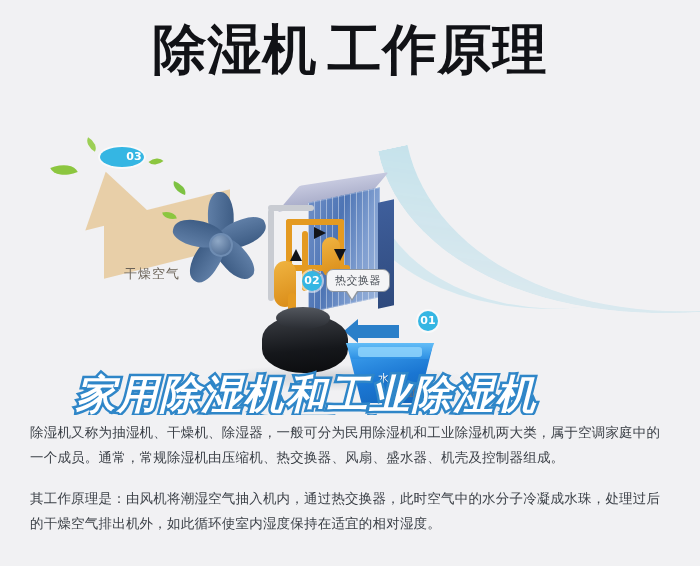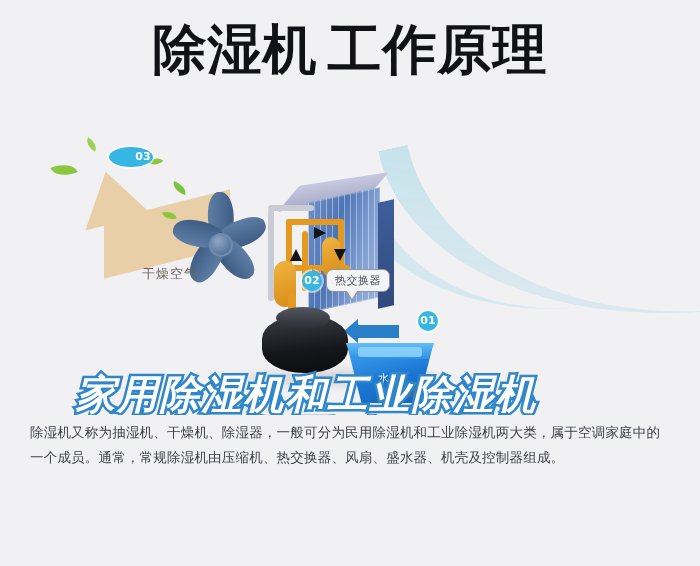--- a/index.html
+++ b/index.html
@@ -201,21 +201,21 @@
   }
 
   
   .badge{
     position:absolute;width:20px;height:20px;border-radius:50%;
     background:#35b6e3;color:#fff;font-size:11px;font-weight:bold;
     line-height:20px;text-align:center;
     font-family:"DejaVu Sans","Liberation Sans",sans-serif;
     box-shadow:0 0 0 2px rgba(255,255,255,.55);
   }
-  .badge-03{left:109px;top:22px;padding-left:24px;}
+  .badge-03{left:100px;top:22px;padding-left:24px;}
   .badge-02{left:302px;top:146px;}
   .badge-01{left:418px;top:186px;}
 
   .callout{
     position:absolute;left:326px;top:144px;
     padding:3px 8px;border:1.5px solid #8f969f;border-radius:7px;
     background:#f4f4f6;color:#4a4f57;font-size:11px;letter-spacing:.5px;
     font-family:"DejaVu Sans","Liberation Sans",sans-serif;
   }
   .callout:after{
@@ -226,21 +226,21 @@
   .callout:before{
     content:"";position:absolute;left:19.5px;bottom:-7.5px;z-index:2;
     width:0;height:0;border-left:5.5px solid transparent;border-right:5.5px solid transparent;
     border-top:8px solid #f4f4f6;
   }
 
   .inline-label{
     position:absolute;color:#5a6068;font-size:13px;letter-spacing:1px;
     font-family:"DejaVu Sans","Liberation Sans",sans-serif;
   }
-  .lbl-dry{left:142px;top:140px;color:#6a6257;font-family:Liberation Mono, monospace;}
+  .lbl-dry{left:124px;top:140px;color:#6a6257;font-family:Liberation Mono, monospace;}
   .lbl-moist{left:390px;top:258px;color:#737373;}
 
   
   .overlay{
     position:absolute;left:0;top:250px;width:613px;text-align:center;
     pointer-events:none;
   }
   .overlay .line{
     display:block;
     font-size:40px;font-weight:bold;font-style:italic;
@@ -345,15 +345,16 @@
 
     <div class="overlay">
       <span class="line l1">家用除湿机和工业除湿机</span>
       <span class="line l2">的区别</span>
     </div>
 
   </div>
 
   <div class="copy">
     <p>除湿机又称为抽湿机、干燥机、除湿器，一般可分为民用除湿机和工业除湿机两大类，属于空调家庭中的一个成员。通常，常规除湿机由压缩机、热交换器、风扇、盛水器、机壳及控制器组成。</p>
+    <p>其工作原理是：由风机将潮湿空气抽入机内，通过热交换器，此时空气中的水分子冷凝成水珠，处理过后的干燥空气排出机外，如此循环使室内湿度保持在适宜的相对湿度。</p>
   </div>
 
 </div>
 
 </body></html>

